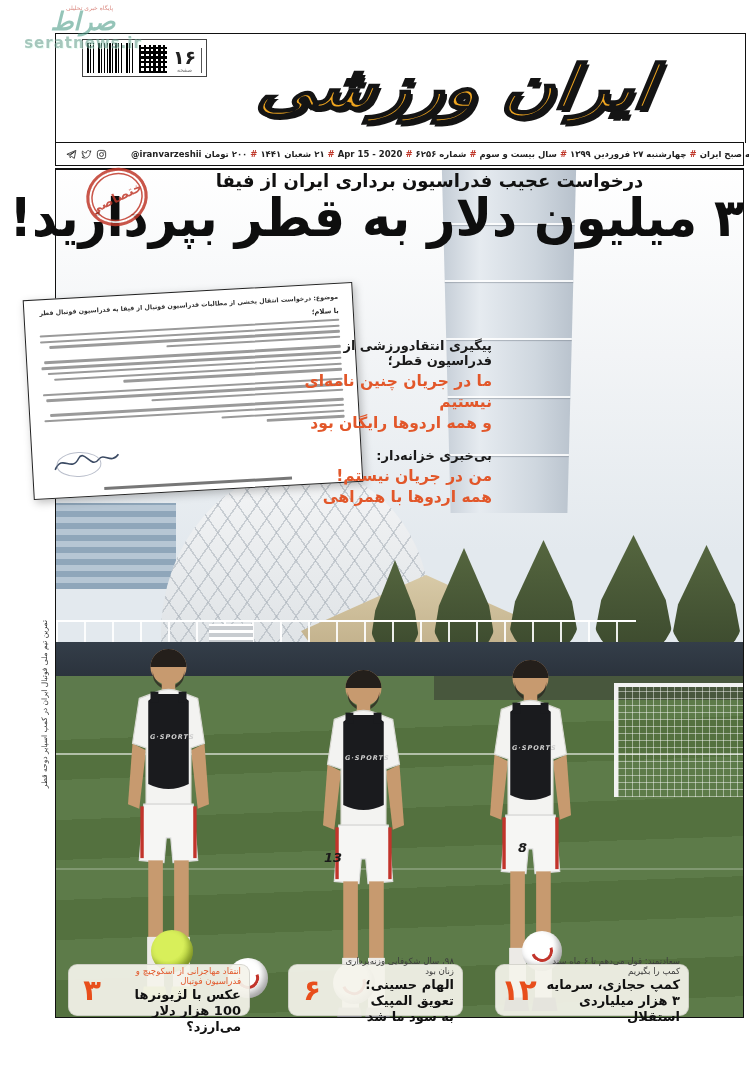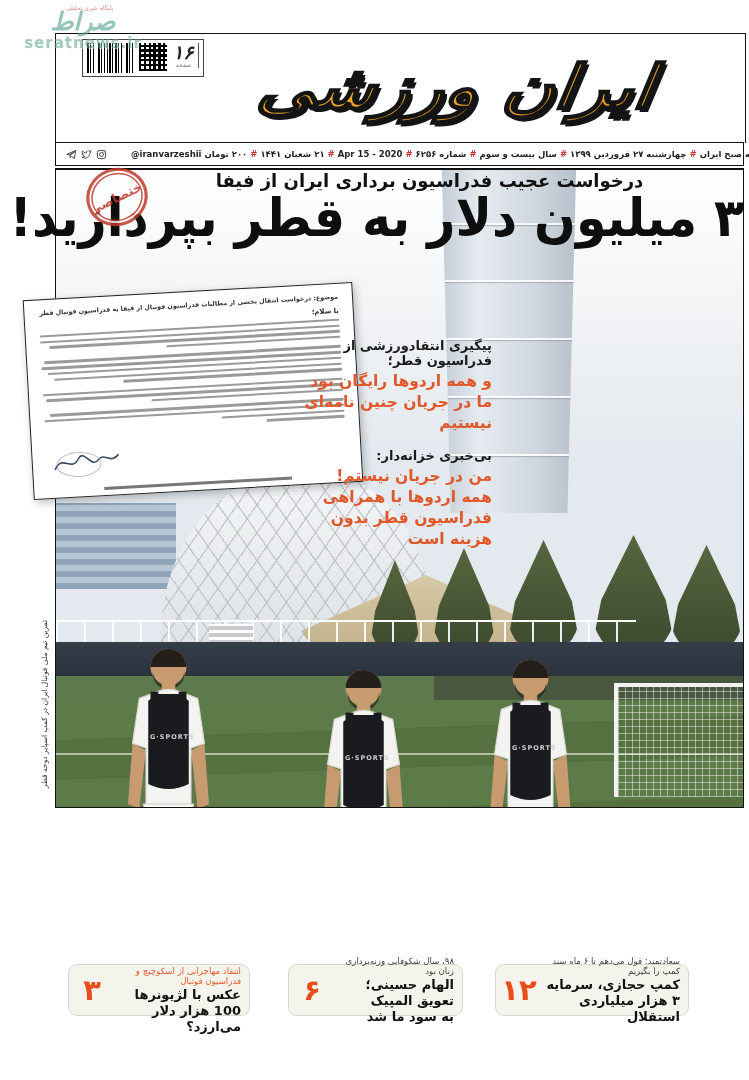--- a/index.html
+++ b/index.html
@@ -8,21 +8,21 @@
   .abs{position:absolute;}
 
   
   .watermark{left:8px;top:4px;z-index:30;opacity:.6;text-align:center;width:150px;}
   .wm-tag{font-size:6px;color:#c0392b;display:block;text-align:left;margin-left:58px;}
   .wm-callig{font-size:25px;font-weight:bold;font-style:italic;color:#4f9e8a;line-height:.9;display:block;}
   .wm-site{font-size:15px;font-weight:bold;color:#6aa391;letter-spacing:1px;display:block;text-shadow:1px 1px 0 #dfe;}
 
   
   .header{left:55px;top:33px;width:689px;height:109px;border:1.5px solid #111;border-bottom:none;background:#fff;z-index:10;}
-  .codebox{position:absolute;left:26px;top:5px;display:flex;align-items:flex-start;gap:6px;border:1px solid #444;padding:3px 4px;background:#fff;font-style:italic;}
+  .codebox{position:absolute;left:26px;top:5px;display:flex;align-items:flex-end;gap:6px;border:1px solid #444;padding:3px 4px;background:#fff;}
   .barcode{width:46px;height:30px;background:repeating-linear-gradient(90deg,#000 0 1.5px,#fff 1.5px 3px,#000 3px 3.7px,#fff 3.7px 5.6px);}
   .qr{width:28px;height:28px;background:
       repeating-linear-gradient(90deg,#000 0 2.4px,transparent 2.4px 4.8px),
       repeating-linear-gradient(0deg,#000 0 2.4px,#fff 2.4px 4.8px);}
   .pageno{border-right:1px solid #555;padding-right:5px;text-align:center;line-height:1;}
   .pageno .num{font-size:19px;font-weight:bold;color:#222;display:block;}
   .pageno .lbl{font-size:6px;color:#777;display:block;}
   .masthead{position:absolute;right:10px;left:120px;top:2px;height:102px;display:flex;align-items:center;justify-content:center;overflow:hidden;}
   .masthead .logo{font-size:60px;font-weight:900;font-style:italic;direction:rtl;white-space:nowrap;
       color:var(--masthead_orange,#efa51f);-webkit-text-stroke:2.5px #141414;
@@ -34,23 +34,23 @@
       display:flex;align-items:center;justify-content:space-between;box-sizing:border-box;padding:0 10px;}
   .infobar::after{content:"";position:absolute;left:-1px;right:-1px;bottom:-5px;height:2.5px;background:#111;}
   .info-items{direction:rtl;font-size:8.5px;color:#222;white-space:nowrap;}
   .info-items .info-item{margin:0 3px;font-weight:bold;}
   .info-items .sep{color:var(--accent_red,#c0392b);font-weight:bold;}
   .social{display:flex;align-items:center;gap:4px;direction:ltr;}
   .social svg{width:11px;height:11px;}
   .handle{font-size:8.5px;font-weight:bold;color:#222;margin-left:20px;}
 
   
-  .photo{left:55px;top:168px;width:689px;height:640px;overflow:hidden;z-index:1;
+  .photo{left:55px;top:168px;width:689px;height:850px;overflow:hidden;z-index:1;
       border-left:1.5px solid #111;border-right:1.5px solid #111;border-bottom:1.5px solid #111;box-sizing:border-box;
-      background:linear-gradient(#ffffff 0,#f2f4f6 22%,#e3e9ee 45%);}
+      background:linear-gradient(#ffffff 0,#f2f4f6 22%,#e3e9ee 45%);font-style:italic;}
   .tower{position:absolute;left:380px;top:0;width:146px;height:345px;
       background:linear-gradient(90deg,#bfc8d2,#e6ebf0 30%,#cfd7df 68%,#b4bec9);
       clip-path:polygon(4% 0,96% 0,90% 100%,10% 100%);
       border-radius:10px;}
   .tower i{position:absolute;left:0;right:0;height:2px;background:rgba(255,255,255,.85);box-shadow:0 1px 1px rgba(120,130,140,.5);}
   .glassbldg{position:absolute;left:0px;top:335px;width:120px;height:86px;background:
       repeating-linear-gradient(0deg,#8fa6ba 0 6px,#b6c6d4 6px 12px);}
   .dome{position:absolute;left:105px;top:300px;width:270px;height:180px;background:
       repeating-linear-gradient(55deg,rgba(170,178,186,.55) 0 1.5px,transparent 1.5px 16px),
       repeating-linear-gradient(-55deg,rgba(170,178,186,.55) 0 1.5px,transparent 1.5px 16px),
@@ -247,27 +247,26 @@
     <div class="headline">۳ میلیون دلار به قطر بپردازید!</div>
   </div>
   <div class="abs stamp">
     <div class="ring">
         <span>اختصاصی</span>
       </div>
   </div>
 
   <div class="abs followup">
     <div class="fu-label">پیگیری انتقاد‌ورزشی از فدراسیون قطر؛</div>
+    <div class="fu-red">ما در جریان چنین نامه‌ای نیستیم</div>
     <div class="fu-red">و همه اردوها رایگان بود</div>
-    <div class="fu-red">ما در جریان چنین نامه‌ای نیستیم</div>
     <div class="fu-gap"></div>
     <div class="fu-label">بی‌خبری خزانه‌دار:</div>
     <div class="fu-red">من در جریان نیستم!</div>
     <div class="fu-red">همه اردوها با همراهی</div>
-    <div class="fu-red">فدراسیون قطر بدون هزینه است</div>
   </div>
 
   <div class="abs letter">
     <div class="lt-subject">موضوع: درخواست انتقال بخشی از مطالبات فدراسیون فوتبال از فیفا به فدراسیون فوتبال قطر</div>
     <div class="lt-salut">با سلام؛</div>
     <div id="letter-lines">
         <div class="lt-line" style="width: 100%;"></div>
         <div class="lt-line" style="width: 100%;"></div>
         <div class="lt-line" style="width: 97%;"></div>
         <div class="lt-line" style="width: 58%; margin-bottom: 7px;"></div>

